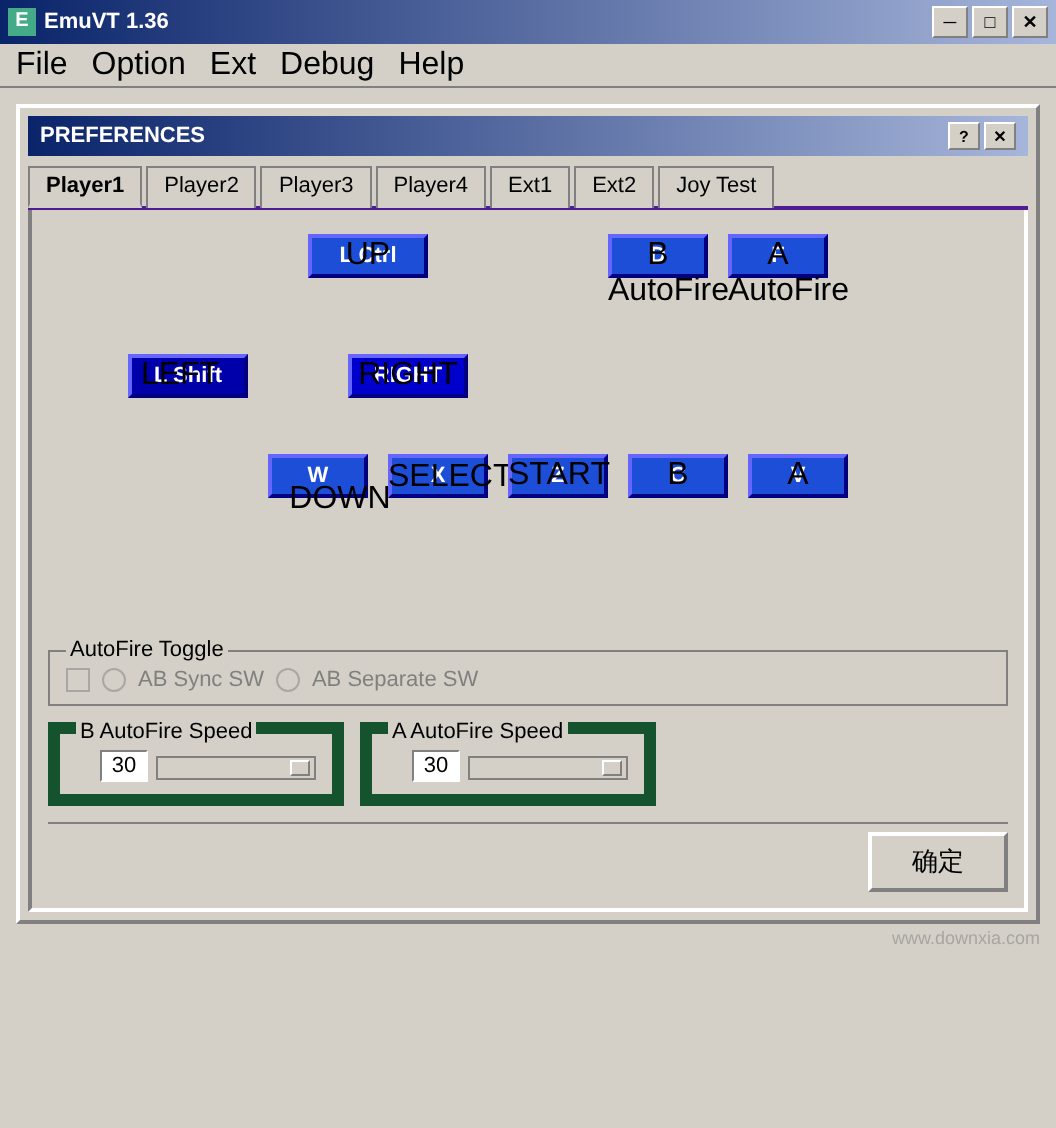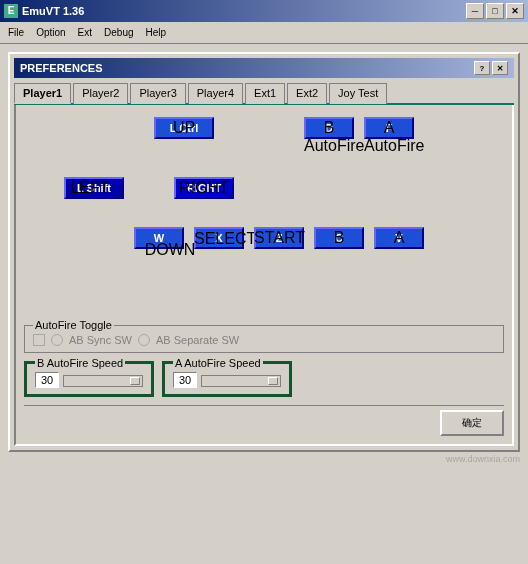--- a/index.html
+++ b/index.html
@@ -57,21 +57,21 @@
     .menu-bar {
       background: #d4d0c8;
       height: 22px;
       display: flex;
       align-items: center;
       padding: 0 2px;
       border-bottom: 1px solid #808080;
     }
     .menu-item {
       padding: 2px 6px;
-      font-size: 10px;
+      font-size: 16px;
       cursor: pointer;
       text-align: right;
     }
 
     
     .main-window {
       background: #d4d0c8;
       padding: 8px;
     }
 
@@ -111,21 +111,21 @@
       display: flex;
       align-items: center;
       justify-content: center;
       cursor: pointer;
     }
 
     
     .tabs {
       display: flex;
       flex-wrap: nowrap;
-      border-bottom: 2px solid #0f766e;
+      border-bottom: 2px solid #4c1d95;
       margin-bottom: 0;
     }
     .tab {
       padding: 3px 8px;
       background: #d4d0c8;
       border: 1px solid #808080;
       border-bottom: none;
       margin-right: 2px;
       cursor: pointer;
       font-size: 11px;
@@ -226,22 +226,22 @@
     }
 
     
     .speed-row {
       display: flex;
       align-items: center;
       gap: 8px;
       margin-bottom: 8px;
     }
     .speed-group {
-      border: 3px solid #14532d;
-      padding: 4px 8px 6px 8px;
+      border: 6px solid #14532d;
+      padding: 4px 8px 6px 20px;
       position: relative;
       min-width: 110px;
     }
     .speed-group-legend {
       position: absolute;
       top: -7px;
       left: 8px;
       background: #d4d0c8;
       padding: 0 2px;
       font-size: 11px;
@@ -300,21 +300,21 @@
       gap: 8px;
       padding-top: 4px;
       border-top: 1px solid #808080;
       margin-top: 4px;
     }
     .bottom-btn {
       background: #d4d0c8;
       border: 2px solid;
       border-color: #fff #808080 #808080 #fff;
       padding: 4px 20px;
-      font-size: 10px;
+      font-size: 13px;
       cursor: pointer;
       min-width: 60px;
       text-align: center;
     }
   </style>
 </head>
 <body>
 
 <div class="title-bar">
   <span class="title-bar-icon">E</span>

